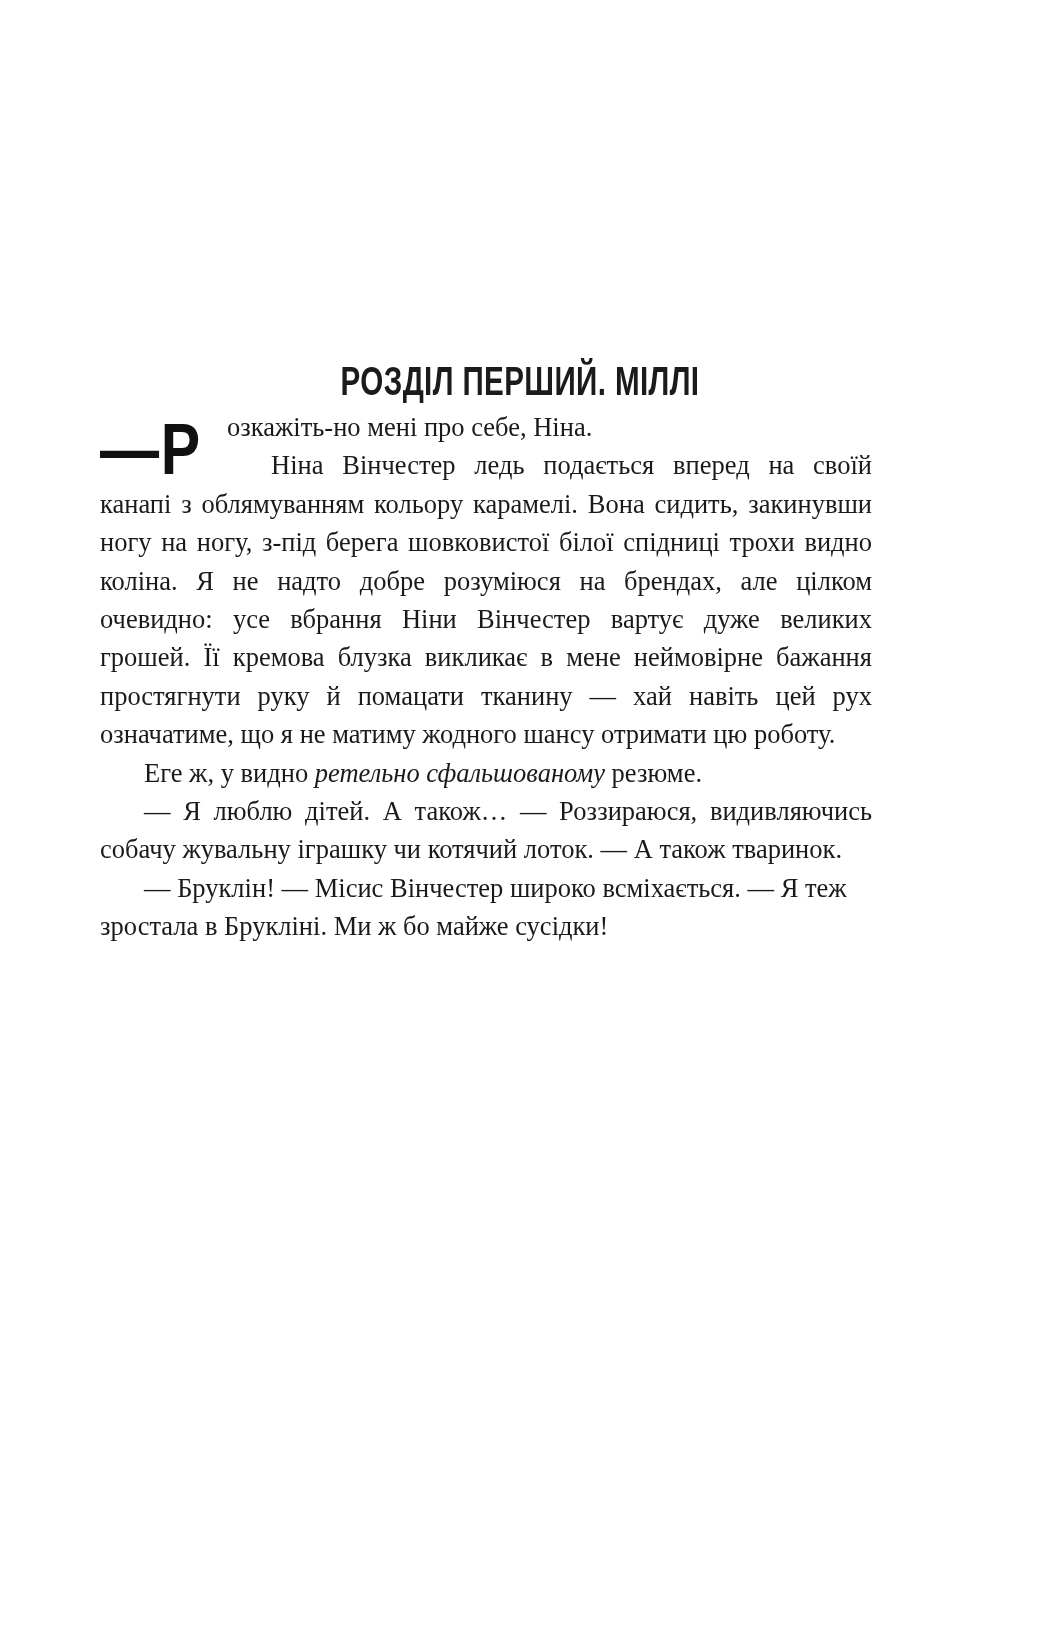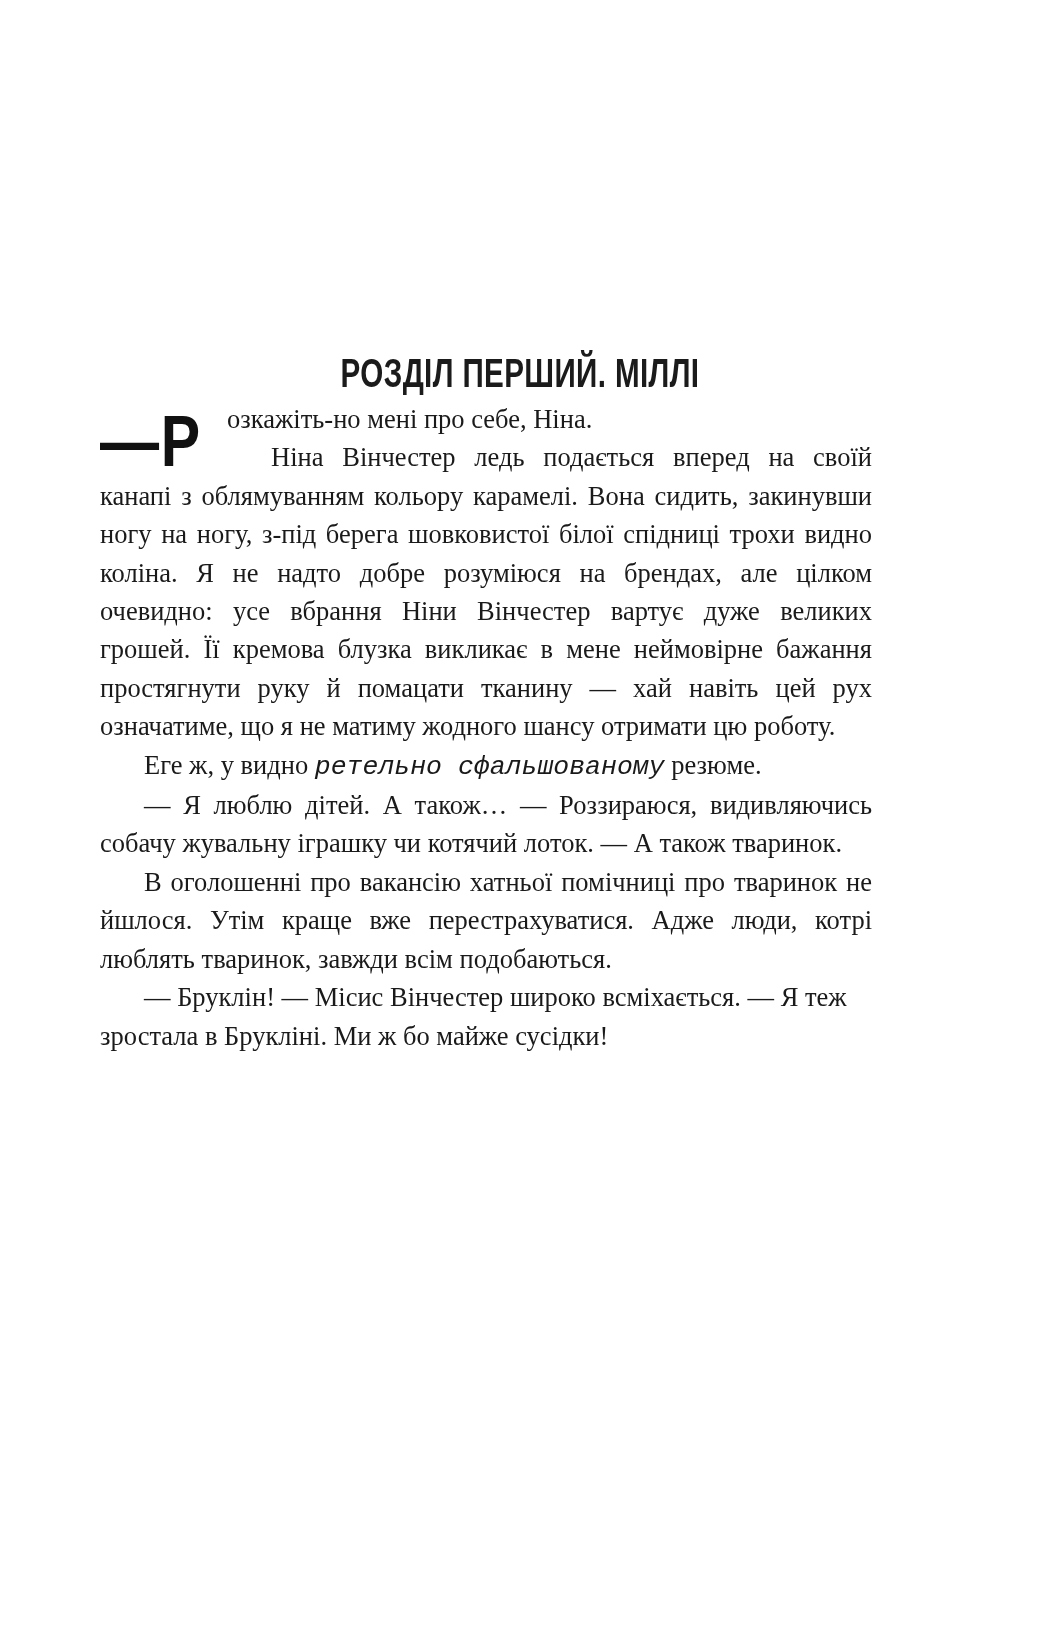--- a/index.html
+++ b/index.html
@@ -4,21 +4,21 @@
 <style>
   html, body {
     margin: 0;
     padding: 0;
     background: #ffffff;
   }
   .page {
     position: relative;
     width: 1040px;
     height: 1380px;
-    margin: 8px auto;
+    margin: 16px auto;
     background: #ffffff;
     box-sizing: border-box;
     overflow: hidden;
   }
 
   
   .chapter-title {
     position: absolute;
     left: 0;
     right: 0;
@@ -77,21 +77,20 @@
     transform: scaleX(0.82);
     transform-origin: left top;
   }
   .dropcap .dash {
     display: inline-block;
     margin-right: 3px;
   }
 
   em, .ital {
     font-style: italic;
-    font-family: Liberation Mono, monospace;
   }
 
   
   .folio {
     position: absolute;
     left: 0;
     right: 0;
     top: 1448px;
     text-align: center;
     font-family: "Liberation Sans Narrow", "Liberation Sans", sans-serif;
@@ -114,21 +113,20 @@
     <p class="first"><span class="dropcap"><span class="dash">—</span><span>Р</span></span><span>озкажіть-но мені про себе, Ніна.</span></p>
 
     <p>Ніна Вінчестер ледь подається вперед на своїй канапі з облямуванням кольору карамелі. Вона сидить, закинувши ногу на ногу, з-під берега шовковистої білої спідниці трохи видно коліна. Я не надто добре розуміюся на брендах, але цілком очевидно: усе вбрання Ніни Вінчестер вартує дуже великих грошей. Її кремова блузка викликає в мене неймовірне бажання простягнути руку й помацати тканину — хай навіть цей рух означатиме, що я не матиму жодного шансу отримати цю роботу.</p>
 
 
 
     <p><span>Еге ж, у видно </span><em class="ital">ретельно сфальшованому</em><span> резюме.</span></p>
 
     <p>— Я люблю дітей. А також… — Роззираюся, видивляючись собачу жувальну іграшку чи котячий лоток. — А також тваринок.</p>
 
-    <p>В оголошенні про вакансію хатньої помічниці про тваринок не йшлося. Утім краще вже перестрахуватися. Адже люди, котрі люблять тваринок, завжди всім подобаються.</p>
 
     <p>— Бруклін! — Місис Вінчестер широко всміхається. — Я теж зростала в Брукліні. Ми ж бо майже сусідки!</p>
 
   </div>
 
   <div class="folio">9</div>
 
 </div>
 
 </body></html>

